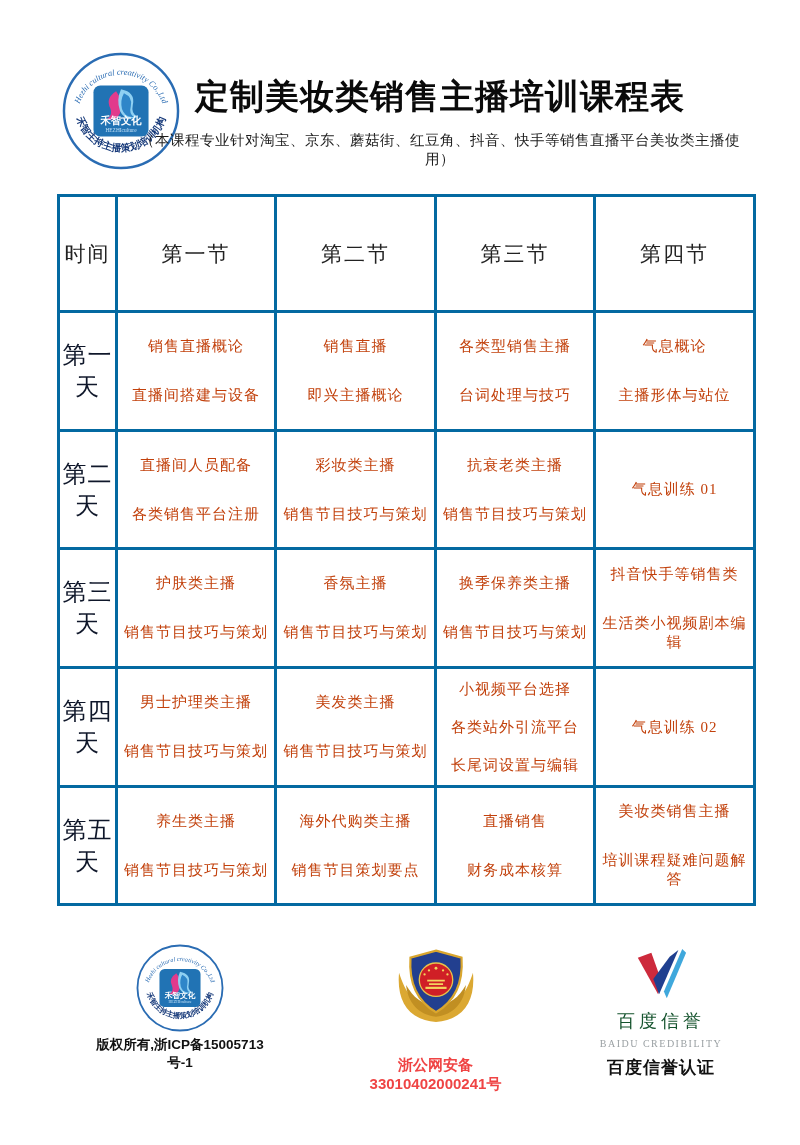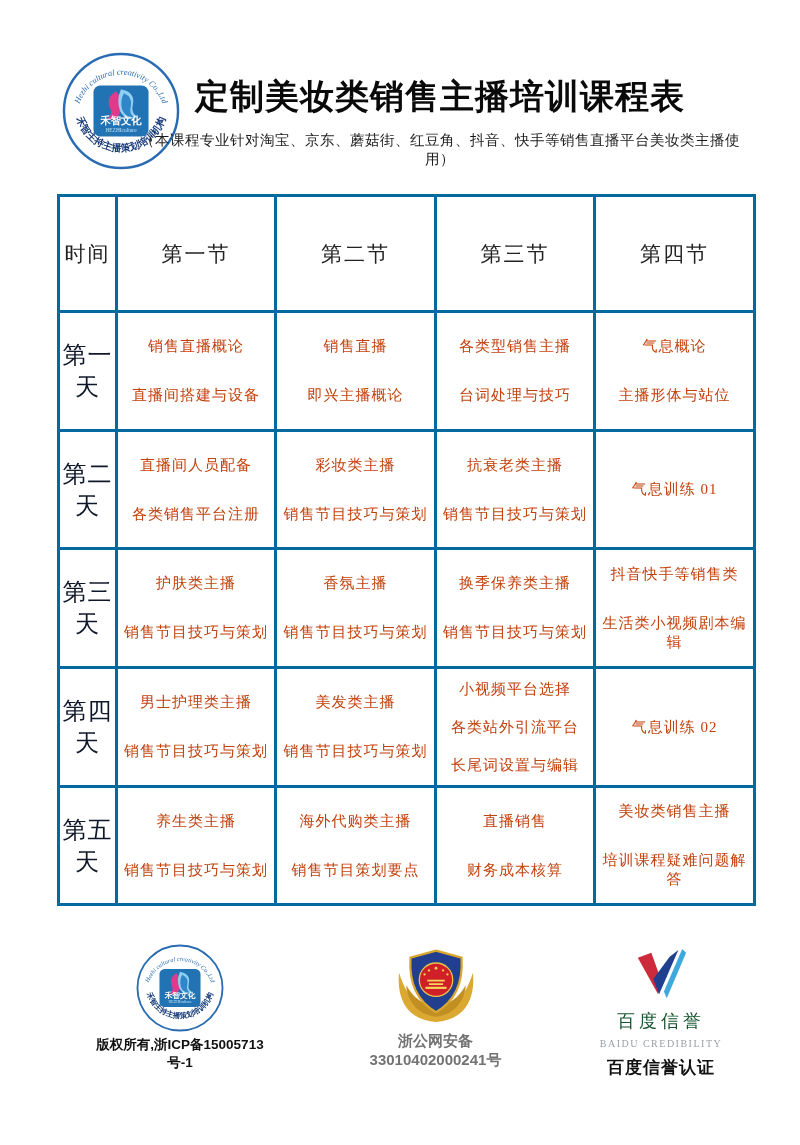--- a/index.html
+++ b/index.html
@@ -29,22 +29,22 @@
   .lines{display:flex;flex-direction:column;align-items:center;justify-content:center;
          gap:30px;font-size:15px;letter-spacing:1px;color:#c2410c;}
   .lines.three{gap:19px;}
 
   
   .f-left{position:absolute;left:88px;top:944px;width:184px;text-align:center;}
   .f-left .logo-sm{width:88px;height:88px;margin:0 auto;}
   .copyright{margin-top:4px;font-family:"Liberation Sans","DejaVu Sans",sans-serif;
              font-weight:700;font-size:13.5px;color:#111;}
   .f-center{position:absolute;left:338px;top:946px;width:195px;text-align:center;}
-  .police-text{margin-top:4px;font-family:"Liberation Sans","DejaVu Sans",sans-serif;
-               font-weight:700;font-size:15px;color:#737373;}
+  .police-text{margin-top:28px;font-family:"Liberation Sans","DejaVu Sans",sans-serif;
+               font-weight:700;font-size:15px;color:#ef4444;}
   .f-right{position:absolute;left:577px;top:948px;width:168px;text-align:center;}
   .baidu-cn{font-size:18px;color:#14532d;letter-spacing:4px;margin-top:1px;}
   .baidu-en{font-size:10px;color:#9aa0a3;letter-spacing:1.5px;margin-top:5px;}
   .baidu-cert{font-size:17px;font-weight:700;letter-spacing:1px;color:#111;margin-top:7px;
               font-family:"Liberation Sans","DejaVu Sans",sans-serif;}
 
   
   .watermark{position:absolute;left:646px;top:1078px;width:152px;height:62px;opacity:0.8;}
   .wm-farmer{position:absolute;left:0;top:4px;width:34px;height:55px;}
   .wm-name{position:absolute;left:36px;top:0;width:114px;text-align:left;

